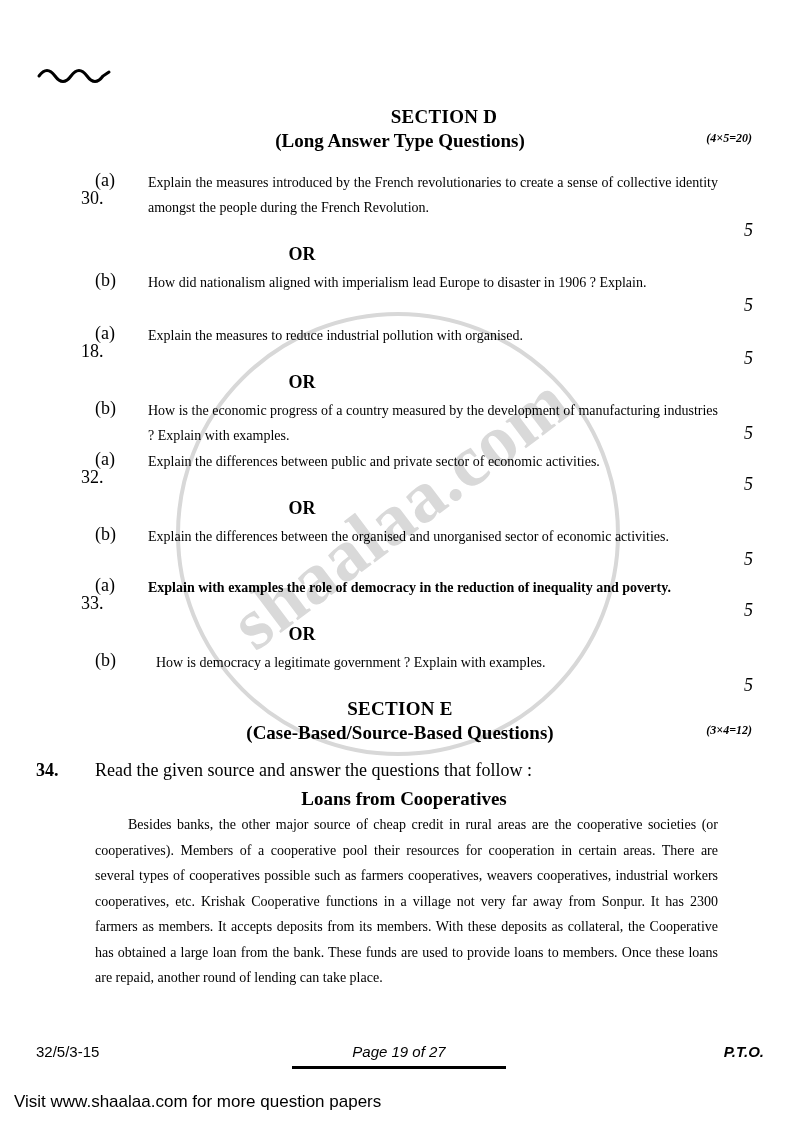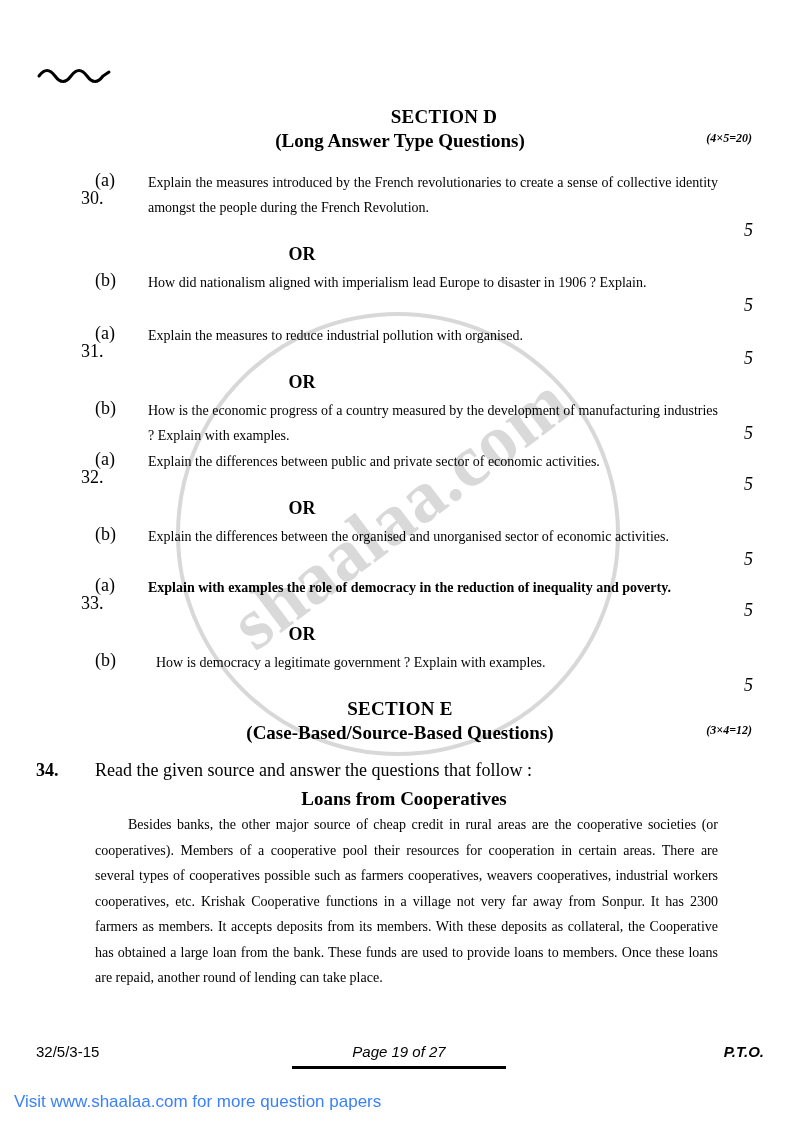--- a/index.html
+++ b/index.html
@@ -201,21 +201,21 @@
     font-style: italic;
     font-weight: 600;
     font-size: 15px;
   }
   .site-note {
     position: absolute;
     left: 14px;
     top: 1092px;
     font-family: "Liberation Sans", "DejaVu Sans", sans-serif;
     font-size: 17px;
-    color: #3b82f6;
+    color: #000000;
   }
 </style>
 </head>
 <body>
 
 <div id="page">
 
   <div class="watermark">
     <div class="wm-circle"></div>
     <div class="wm-text">shaalaa.com</div>
@@ -238,21 +238,21 @@
       <div class="qlabel" style="top:0;">(a)</div>
       <div class="qtext" style="top:0;">Explain the measures introduced by the French revolutionaries to create a sense of collective identity amongst the people during the French Revolution.</div>
       <div class="marks" style="top:50px;">5</div>
       <div class="or-line" style="top:74px;">OR</div>
       <div class="qlabel" style="top:100px;">(b)</div>
       <div class="qtext" style="top:100px;">How did nationalism aligned with imperialism lead Europe to disaster in 1906 ? Explain.</div>
       <div class="marks" style="top:125px;">5</div>
     </div>
 
     <div class="qblock" style="top:323px;">
-      <div class="qnum">31.</div>
+      <div class="qnum">18.</div>
       <div class="qlabel" style="top:0;">(a)</div>
       <div class="qtext" style="top:0;">Explain the measures to reduce industrial pollution with organised.</div>
       <div class="marks" style="top:25px;">5</div>
       <div class="or-line" style="top:49px;">OR</div>
       <div class="qlabel" style="top:75px;">(b)</div>
       <div class="qtext" style="top:75px;">How is the economic progress of a country measured by the development of manufacturing industries ? Explain with examples.</div>
       <div class="marks" style="top:100px;">5</div>
     </div>
 
     <div class="qblock" style="top:449px;">

